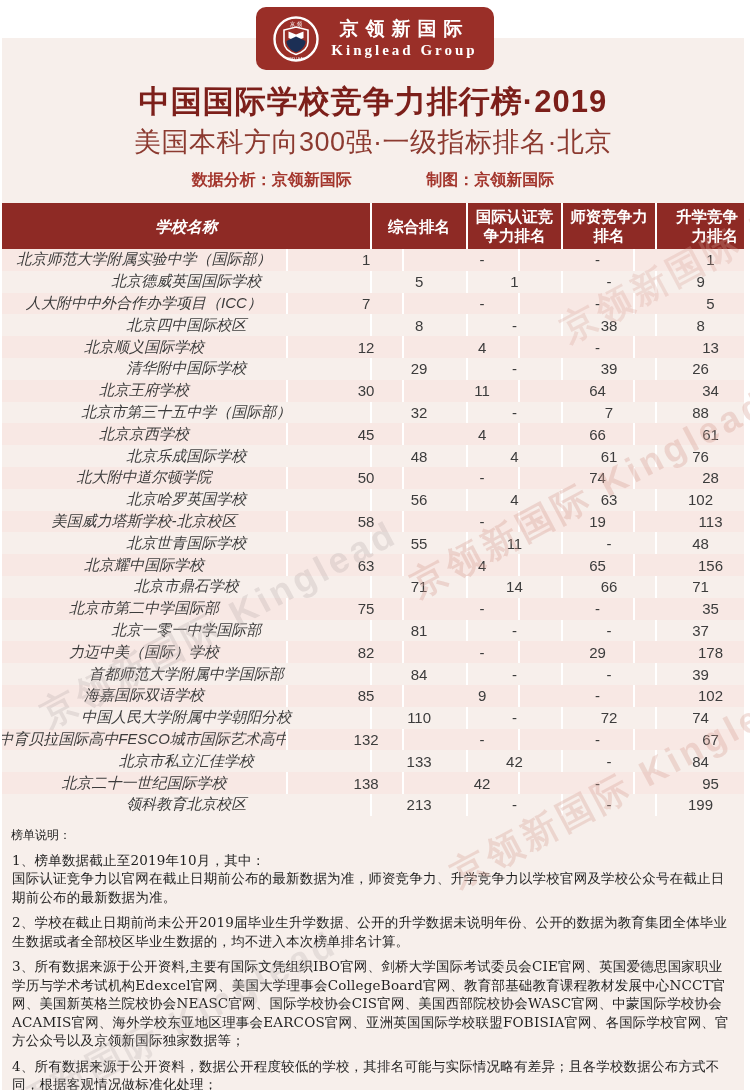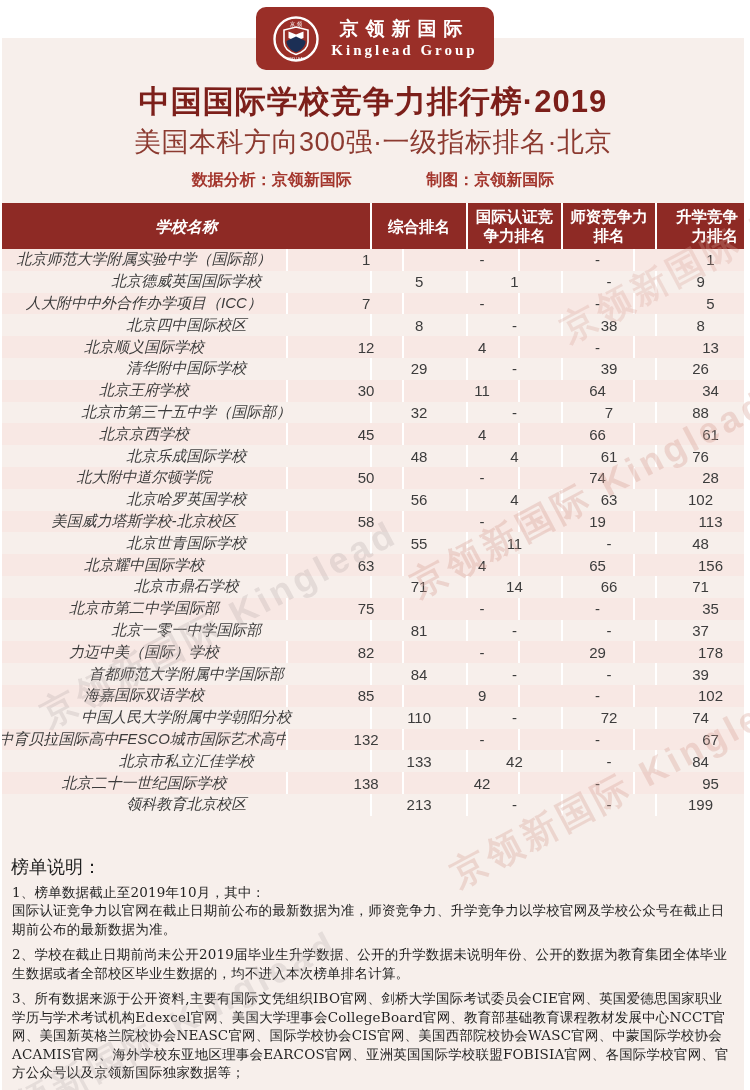--- a/index.html
+++ b/index.html
@@ -38,21 +38,21 @@
   .thead .cell:last-child{border-right:none;text-align:right;}
   .tbody .row{display:flex; height:21.8px;}
   .tbody .row.pink{background:var(--row-pink);gap:42px;}
   .tbody .cell{display:flex; align-items:center; justify-content:center;
     font-size:15px; color:#3c3c3c; box-sizing:border-box; border-right:2px solid #fff;
     white-space:nowrap; overflow:hidden;}
   .tbody .cell:last-child{border-right:none;}
   .c0{width:49.9%;font-style:italic;} .c1{width:12.9%;} .c2{width:12.8%;} .c3{width:12.7%;} .c4{width:11.7%;}
   
   .notes{padding:10px 9px 0 9px; font-family:"DejaVu Serif", serif; color:#1f1f1f;}
-  .notes-heading{font-size:18px; line-height:18px;margin-top:32px;}
+  .notes-heading{font-size:12px; line-height:18px;}
   .note{white-space:pre-line; margin:7px 0 0 1px; font-size:13.5px; line-height:1.37; letter-spacing:0.2px;}
   
   .wm{position:absolute; font-size:36px; font-weight:bold; white-space:nowrap;
     transform:rotate(-28deg); pointer-events:none; z-index:4; letter-spacing:4px;}
   .wm1{left:390px; top:470px; color:rgba(216,160,150,0.35);}
   .wm2{left:20px;  top:600px; color:rgba(170,160,158,0.25);}
   .wm3{left:430px; top:760px; color:rgba(216,160,150,0.33);}
   .wm4{left:-40px; top:1010px; color:rgba(170,160,158,0.22);}
   .wm5{left:540px; top:215px; color:rgba(216,160,150,0.28);}
 </style>

